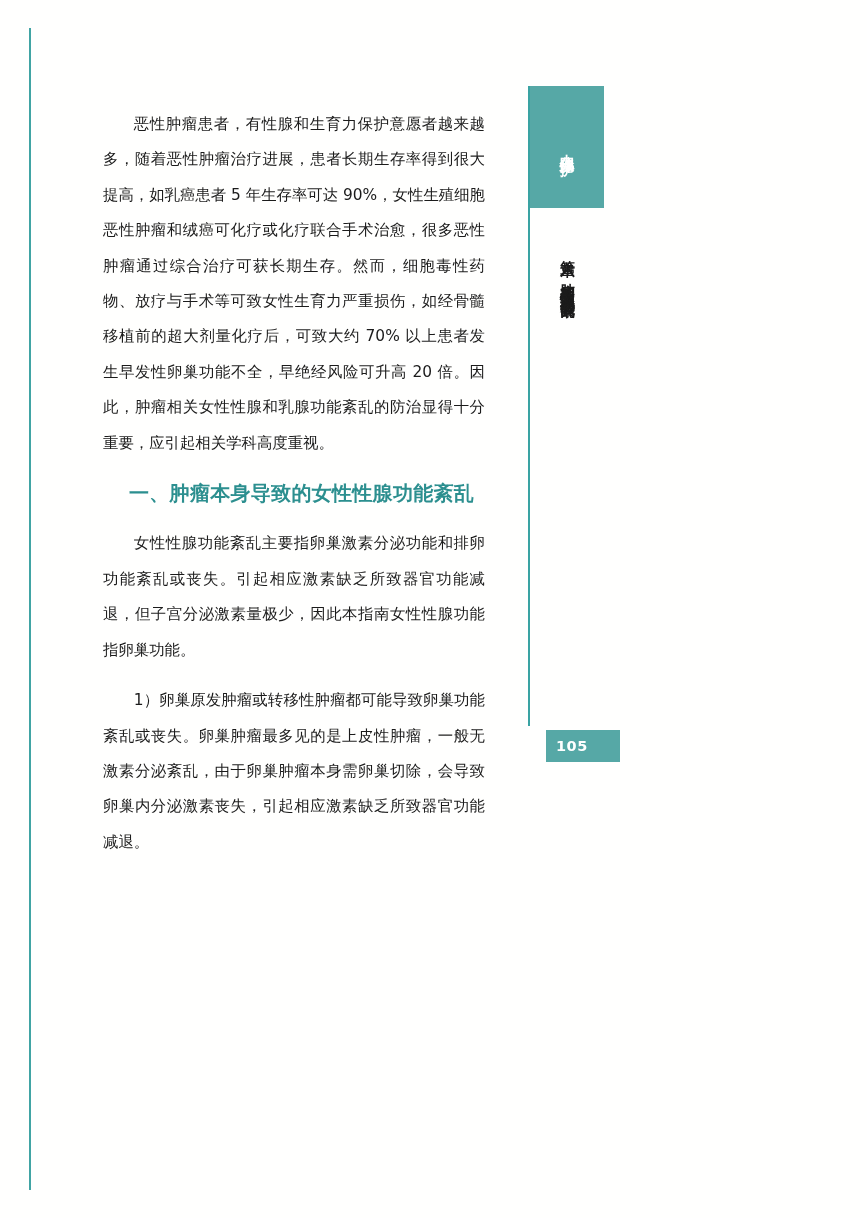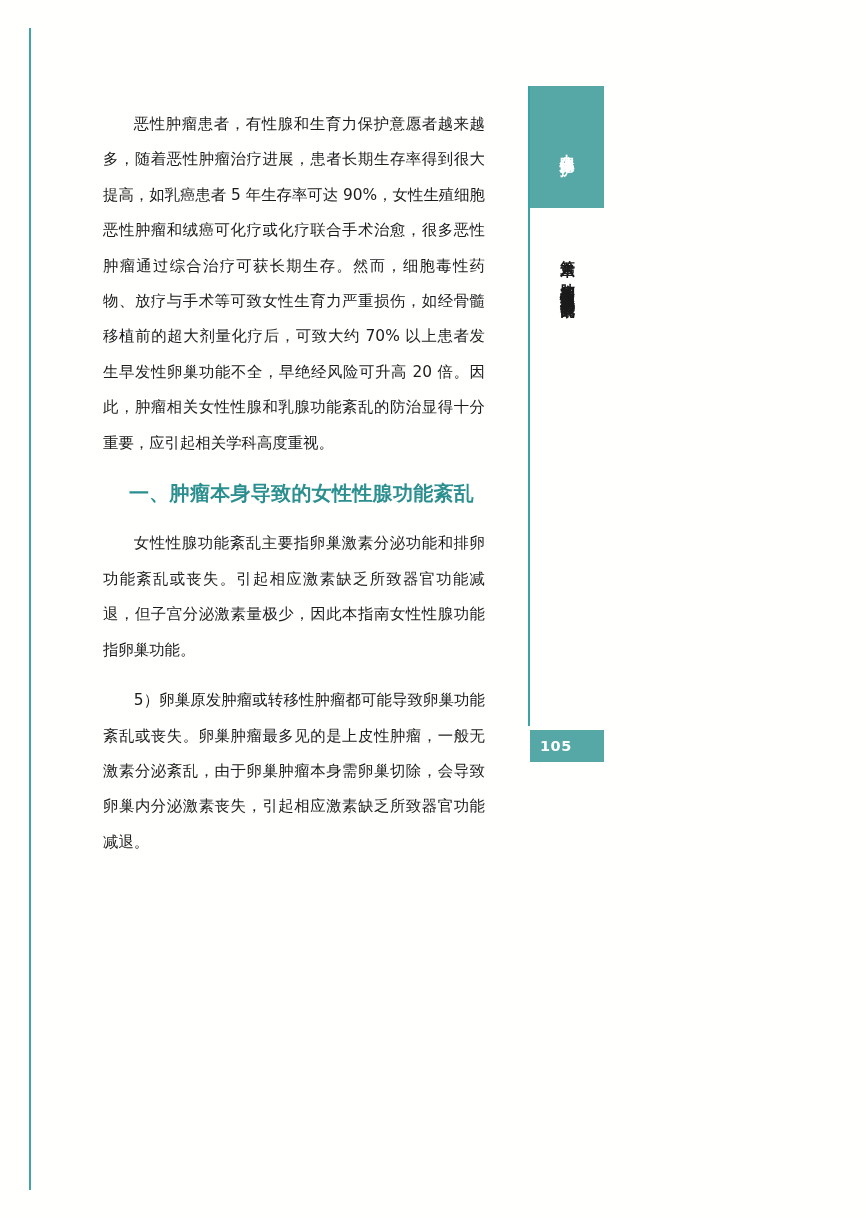--- a/index.html
+++ b/index.html
@@ -112,21 +112,21 @@
     display: flex;
     justify-content: center;
     font-family: "DejaVu Sans", "Liberation Sans", sans-serif;
   }
   .side-chapter .vtext {
     line-height: 1.3;
   }
 
   .page-num {
     position: absolute;
-    left: 530px;
+    left: 546px;
     top: 730px;
     width: 74px;
     height: 32px;
     background: #56a8a6;
     color: #ffffff;
     font-size: 14.5px;
     font-weight: bold;
     display: flex;
     align-items: center;
     justify-content: flex-start;
@@ -141,21 +141,21 @@
 
 <div class="page">
 
   <div class="left-rule"></div>
   <div class="col-divider"></div>
 
   <div class="text-col">
     <p class="indent2">恶性肿瘤患者，有性腺和生育力保护意愿者越来越多，随着恶性肿瘤治疗进展，患者长期生存率得到很大提高，如乳癌患者 5 年生存率可达 90%，女性生殖细胞恶性肿瘤和绒癌可化疗或化疗联合手术治愈，很多恶性肿瘤通过综合治疗可获长期生存。然而，细胞毒性药物、放疗与手术等可致女性生育力严重损伤，如经骨髓移植前的超大剂量化疗后，可致大约 70% 以上患者发生早发性卵巢功能不全，早绝经风险可升高 20 倍。因此，肿瘤相关女性性腺和乳腺功能紊乱的防治显得十分重要，应引起相关学科高度重视。</p>
     <p class="section-head">一、肿瘤本身导致的女性性腺功能紊乱</p>
     <p class="indent2">女性性腺功能紊乱主要指卵巢激素分泌功能和排卵功能紊乱或丧失。引起相应激素缺乏所致器官功能减退，但子宫分泌激素量极少，因此本指南女性性腺功能指卵巢功能。</p>
-    <p class="indent2">5）卵巢原发肿瘤或转移性肿瘤都可能导致卵巢功能紊乱或丧失。卵巢肿瘤最多见的是上皮性肿瘤，一般无激素分泌紊乱，由于卵巢肿瘤本身需卵巢切除，会导致卵巢内分泌激素丧失，引起相应激素缺乏所致器官功能减退。</p>
+    <p class="indent2">1）卵巢原发肿瘤或转移性肿瘤都可能导致卵巢功能紊乱或丧失。卵巢肿瘤最多见的是上皮性肿瘤，一般无激素分泌紊乱，由于卵巢肿瘤本身需卵巢切除，会导致卵巢内分泌激素丧失，引起相应激素缺乏所致器官功能减退。</p>
   </div>
 
   <div class="side-tab">
     <span class="vtext">内分泌保护</span>
   </div>
 
   <div class="side-chapter">
     <span class="vtext">第六章  肿瘤相关女性性腺和乳腺功能紊乱</span>
   </div>
 

